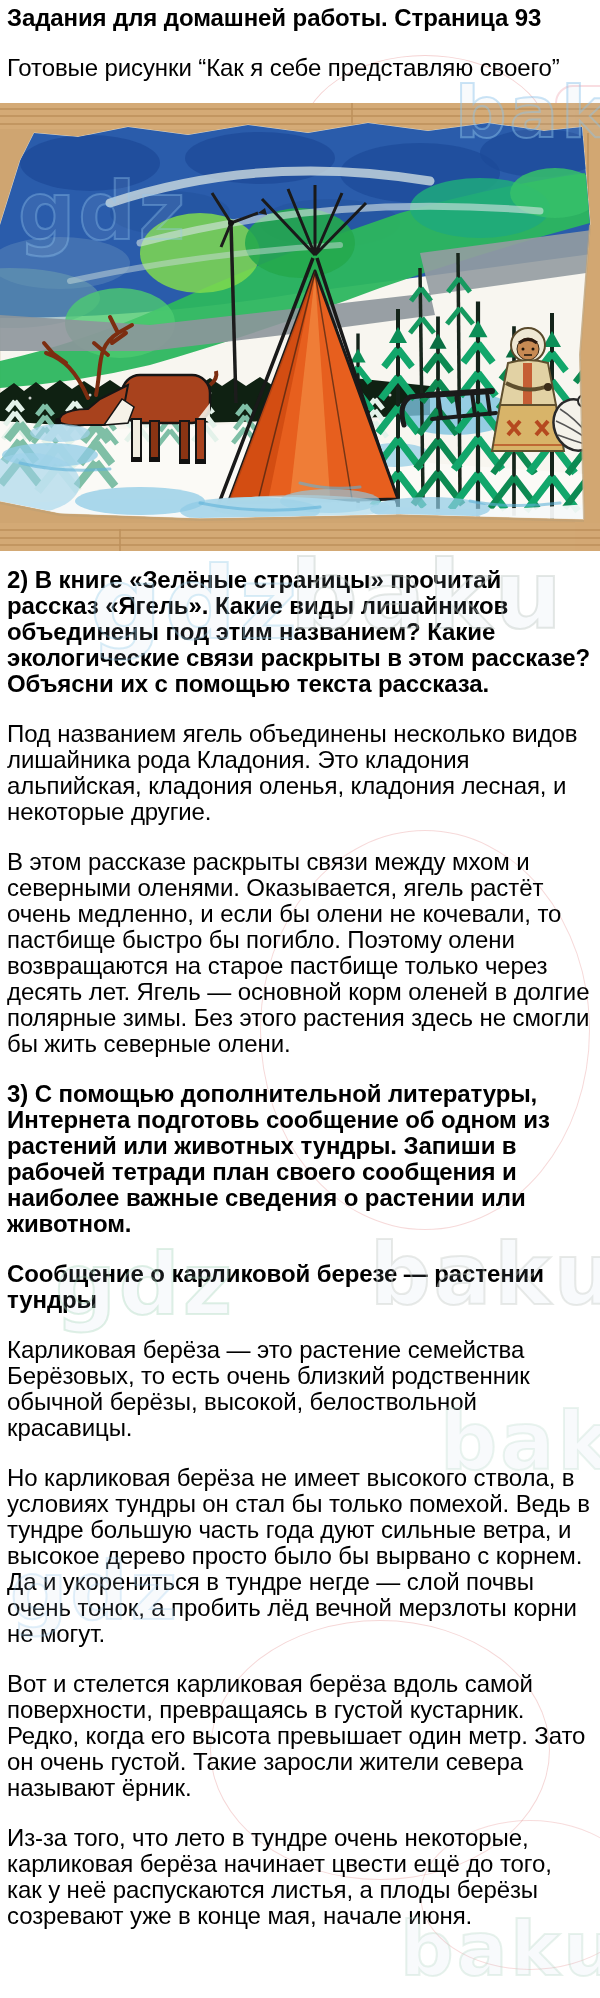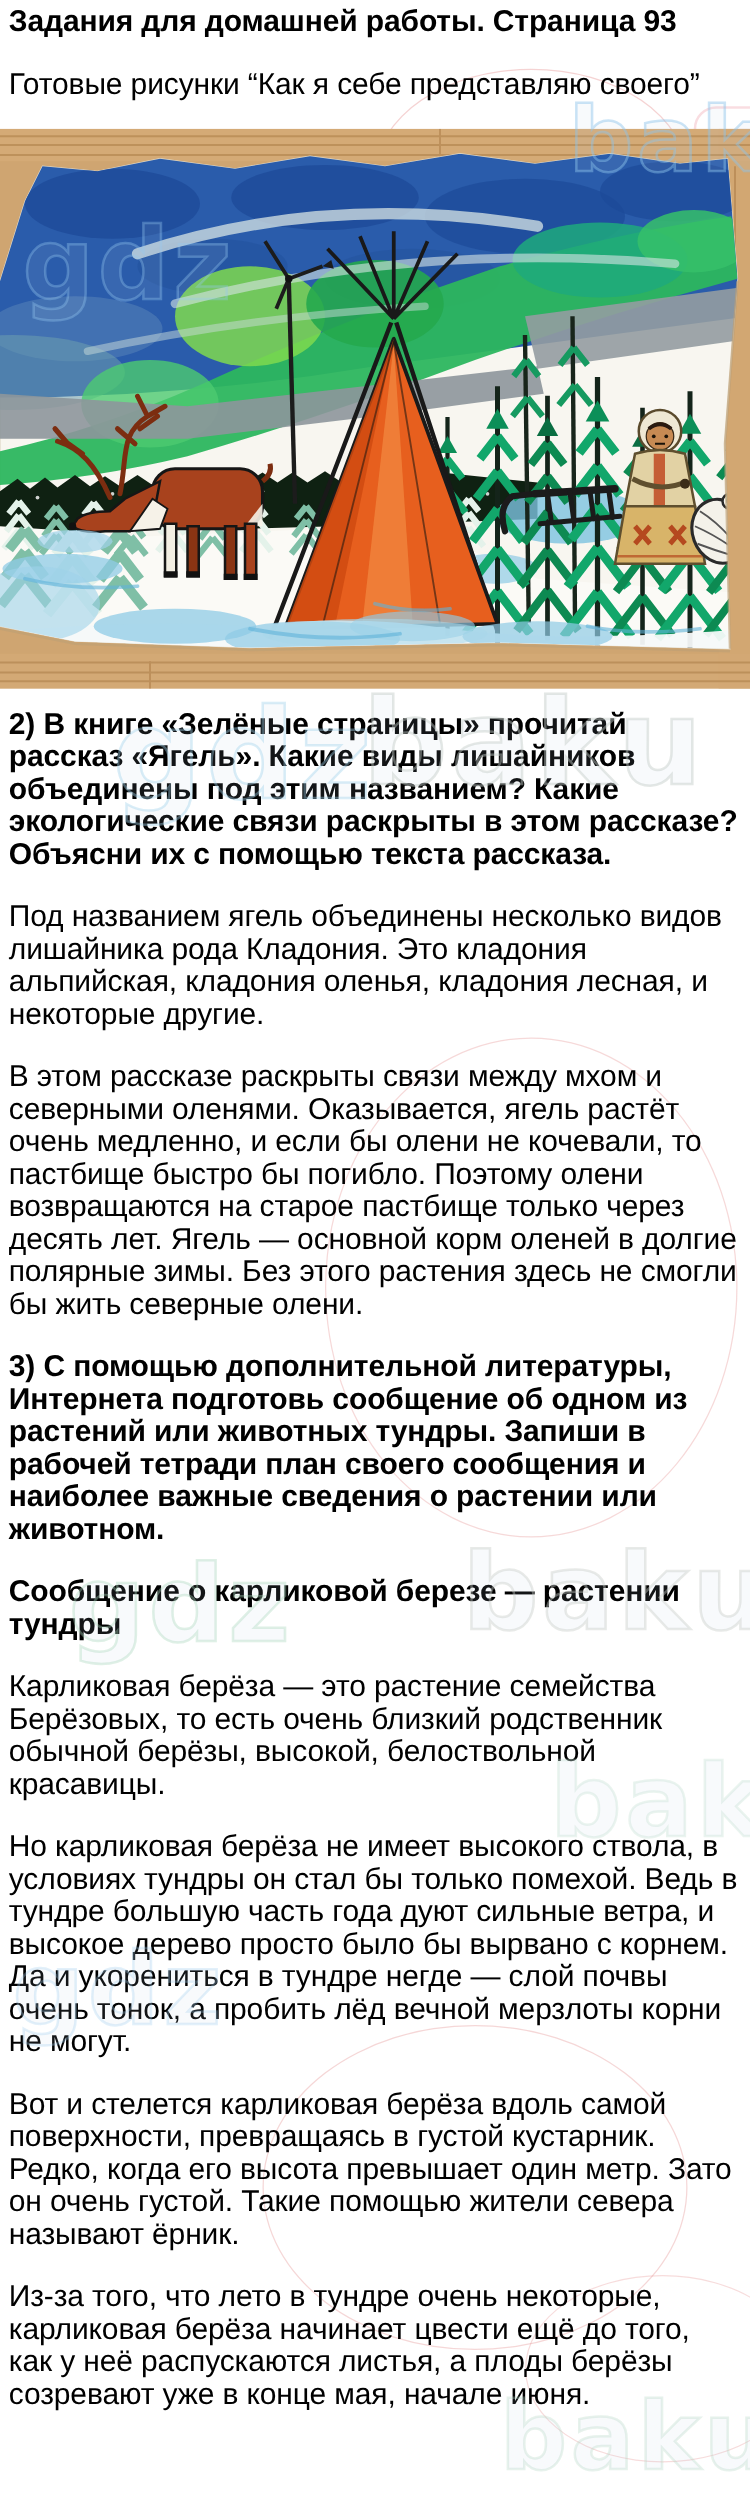--- a/index.html
+++ b/index.html
@@ -289,16 +289,16 @@
 
   <p class="t">Под названием ягель объединены несколько видов лишайника рода Кладония. Это кладония альпийская, кладония оленья, кладония лесная, и некоторые другие.</p>
   <p class="t">В этом рассказе раскрыты связи между мхом и северными оленями. Оказывается, ягель растёт очень медленно, и если бы олени не кочевали, то пастбище быстро бы погибло. Поэтому олени возвращаются на старое пастбище только через десять лет. Ягель — основной корм оленей в долгие полярные зимы. Без этого растения здесь не смогли бы жить северные олени.</p>
 
   <p class="t bold">3) С помощью дополнительной литературы, Интернета подготовь сообщение об одном из растений или животных тундры. Запиши в рабочей тетради план своего сообщения и наиболее важные сведения о растении или животном.</p>
 
   <h2 class="t">Сообщение о карликовой березе — растении тундры</h2>
 
   <p class="t">Карликовая берёза — это растение семейства Берёзовых, то есть очень близкий родственник обычной берёзы, высокой, белоствольной красавицы.</p>
   <p class="t">Но карликовая берёза не имеет высокого ствола, в условиях тундры он стал бы только помехой. Ведь в тундре большую часть года дуют сильные ветра, и высокое дерево просто было бы вырвано с корнем. Да и укорениться в тундре негде — слой почвы очень тонок, а пробить лёд вечной мерзлоты корни не могут.</p>
-  <p class="t">Вот и стелется карликовая берёза вдоль самой поверхности, превращаясь в густой кустарник. Редко, когда его высота превышает один метр. Зато он очень густой. Такие помощью жители севера называют ёрник.</p>
+  <p class="t">Вот и стелется карликовая берёза вдоль самой поверхности, превращаясь в густой кустарник. Редко, когда его высота превышает один метр. Зато он очень густой. Такие заросли жители севера называют ёрник.</p>
   <p class="t">Из-за того, что лето в тундре очень некоторые, карликовая берёза начинает цвести ещё до того, как у неё распускаются листья, а плоды берёзы созревают уже в конце мая, начале июня.</p>
 
 </main>
 
 </body></html>

